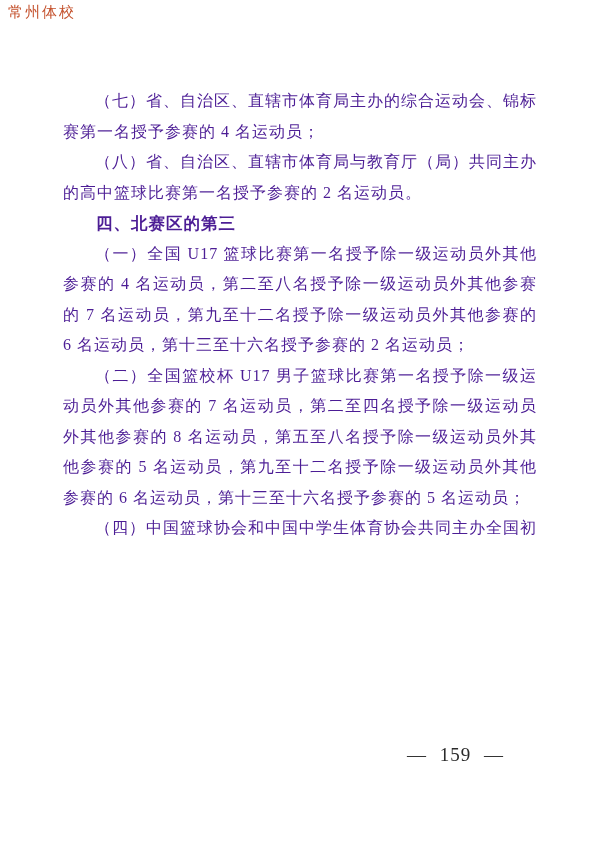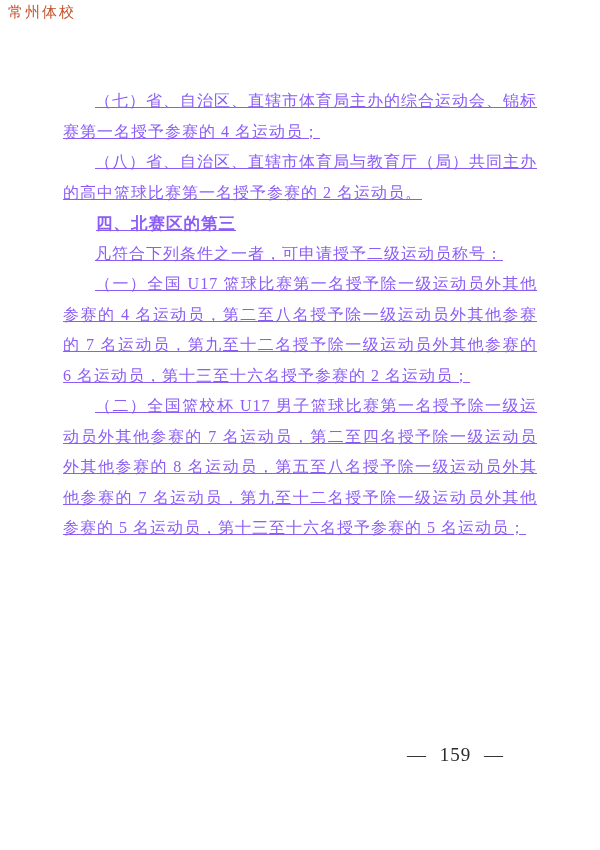--- a/index.html
+++ b/index.html
@@ -22,27 +22,26 @@
     font-size: 15px;
     letter-spacing: 2px;
     font-family: "DejaVu Sans", "Liberation Sans", sans-serif;
     font-weight: 400;
   }
   .content {
     position: absolute;
     left: 63px;
     top: 86px;
     width: 474px;
-    color: #8b5cf6;
+    color: #4c1d95;
     font-size: 16px;
     line-height: 30.5px;
     letter-spacing: 1px;
     text-align: justify;
     text-justify: inter-character;
-    text-decoration: underline;
   }
   .content p {
     margin: 0;
     padding: 0;
     text-indent: 2em;
   }
   .section-heading {
     margin: 0;
     padding: 0;
     text-indent: 2em;
@@ -66,20 +65,20 @@
 <body>
 
 <div class="page">
 
   <span class="watermark" style="color: rgb(196, 81, 44);">常州体校</span>
 
   <div class="content">
     <p>（七）省、自治区、直辖市体育局主办的综合运动会、锦标赛第一名授予参赛的 4 名运动员；</p>
     <p>（八）省、自治区、直辖市体育局与教育厅（局）共同主办的高中篮球比赛第一名授予参赛的 2 名运动员。</p>
     <h2 class="section-heading">四、北赛区的第三</h2>
-    <p>凡符合下列条件之一者，可申请授予二级运动员称号：</p>
     <p>（一）全国 U17 篮球比赛第一名授予除一级运动员外其他参赛的 4 名运动员，第二至八名授予除一级运动员外其他参赛的 7 名运动员，第九至十二名授予除一级运动员外其他参赛的 6 名运动员，第十三至十六名授予参赛的 2 名运动员；</p>
-    <p>（二）全国篮校杯 U17 男子篮球比赛第一名授予除一级运动员外其他参赛的 7 名运动员，第二至四名授予除一级运动员外其他参赛的 8 名运动员，第五至八名授予除一级运动员外其他参赛的 7 名运动员，第九至十二名授予除一级运动员外其他参赛的 5 名运动员，第十三至十六名授予参赛的 5 名运动员；</p>
+    <p>（二）全国篮校杯 U17 男子篮球比赛第一名授予除一级运动员外其他参赛的 7 名运动员，第二至四名授予除一级运动员外其他参赛的 8 名运动员，第五至八名授予除一级运动员外其他参赛的 5 名运动员，第九至十二名授予除一级运动员外其他参赛的 6 名运动员，第十三至十六名授予参赛的 5 名运动员；</p>
+    <p>（四）中国篮球协会和中国中学生体育协会共同主办全国初</p>
   </div>
 
   <span class="page-number">— 159 —</span>
 
 </div>
 
 </body></html>

